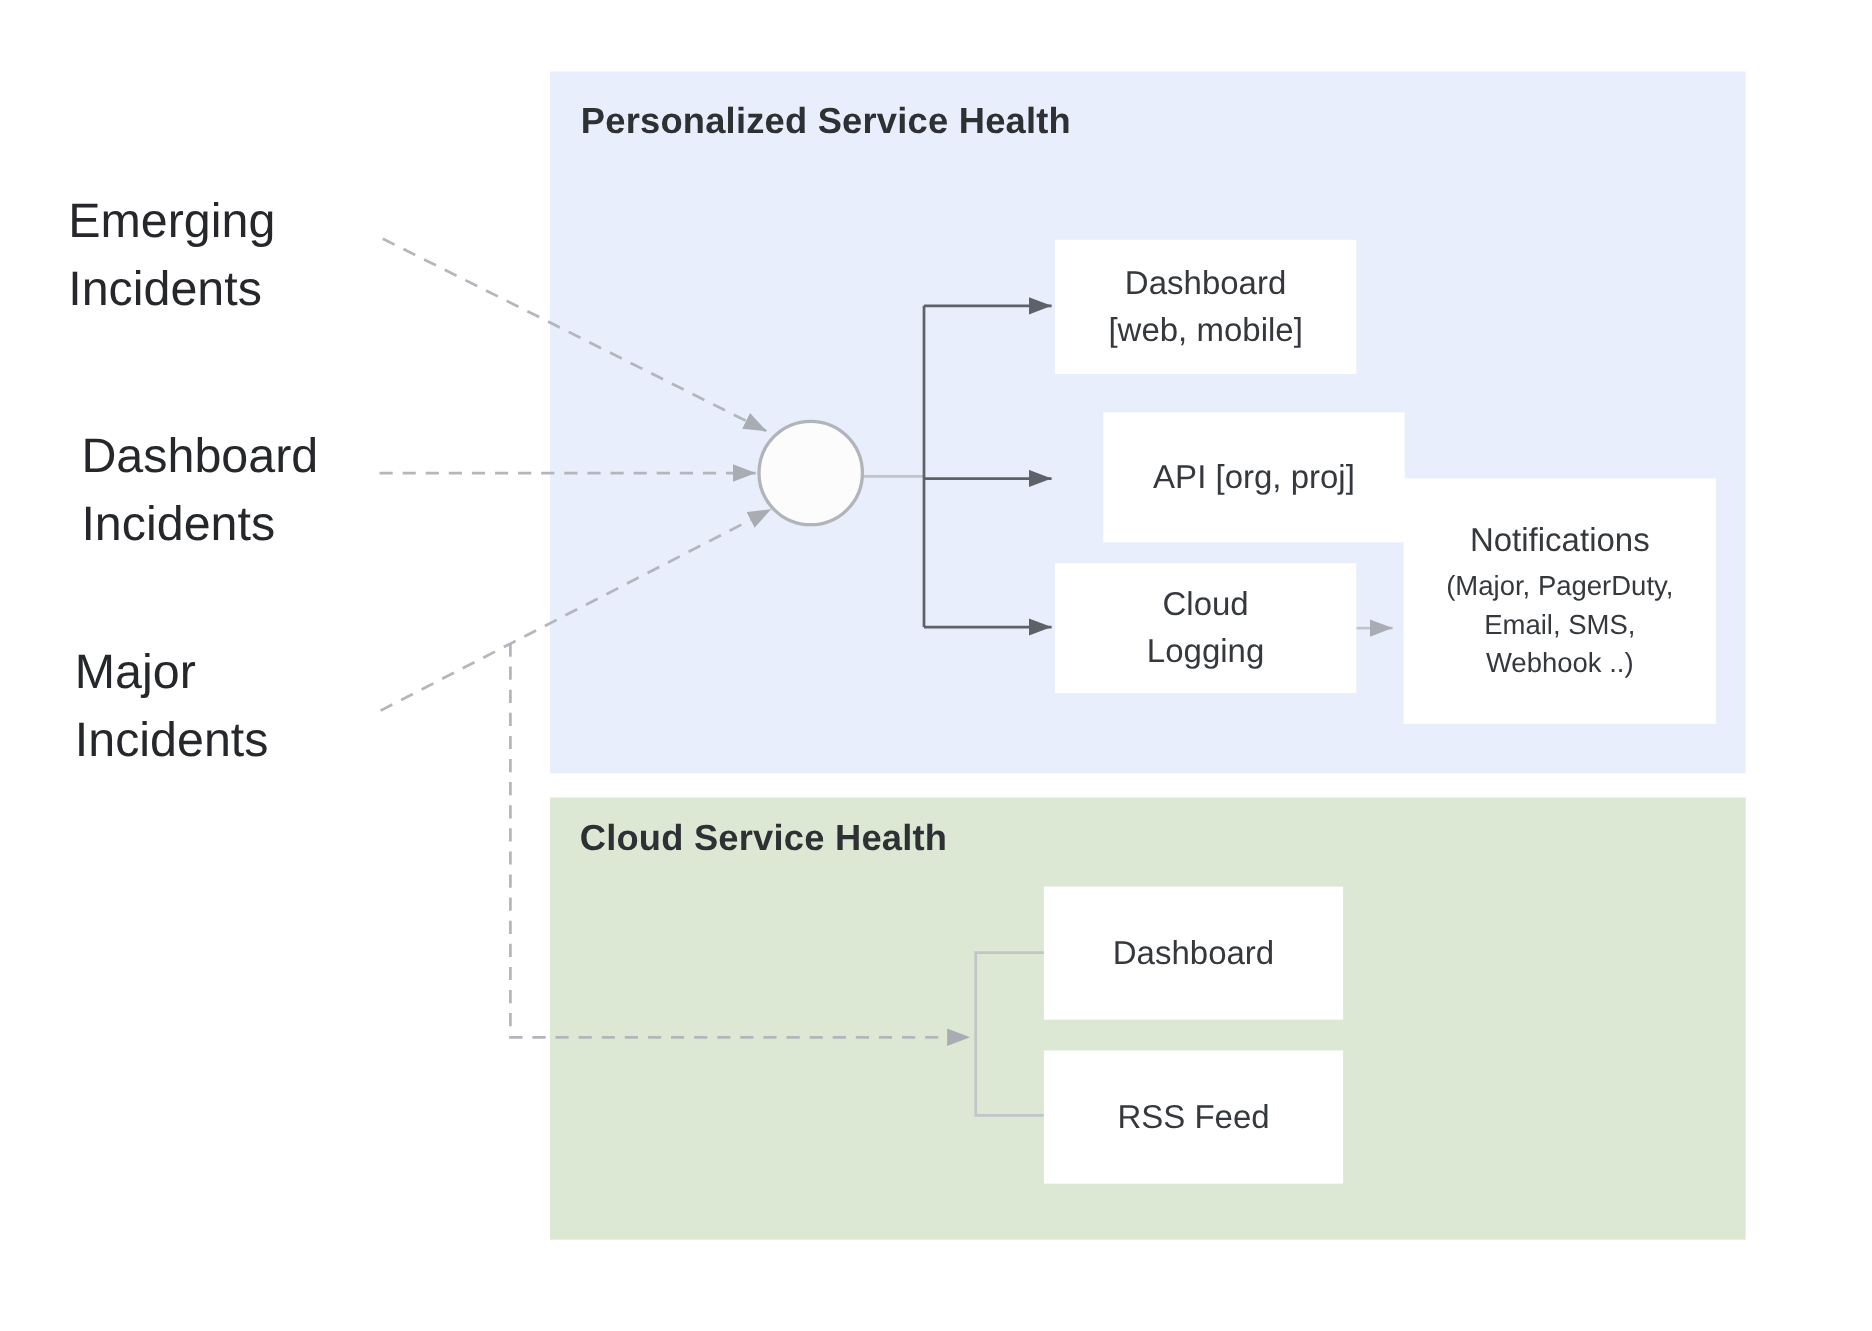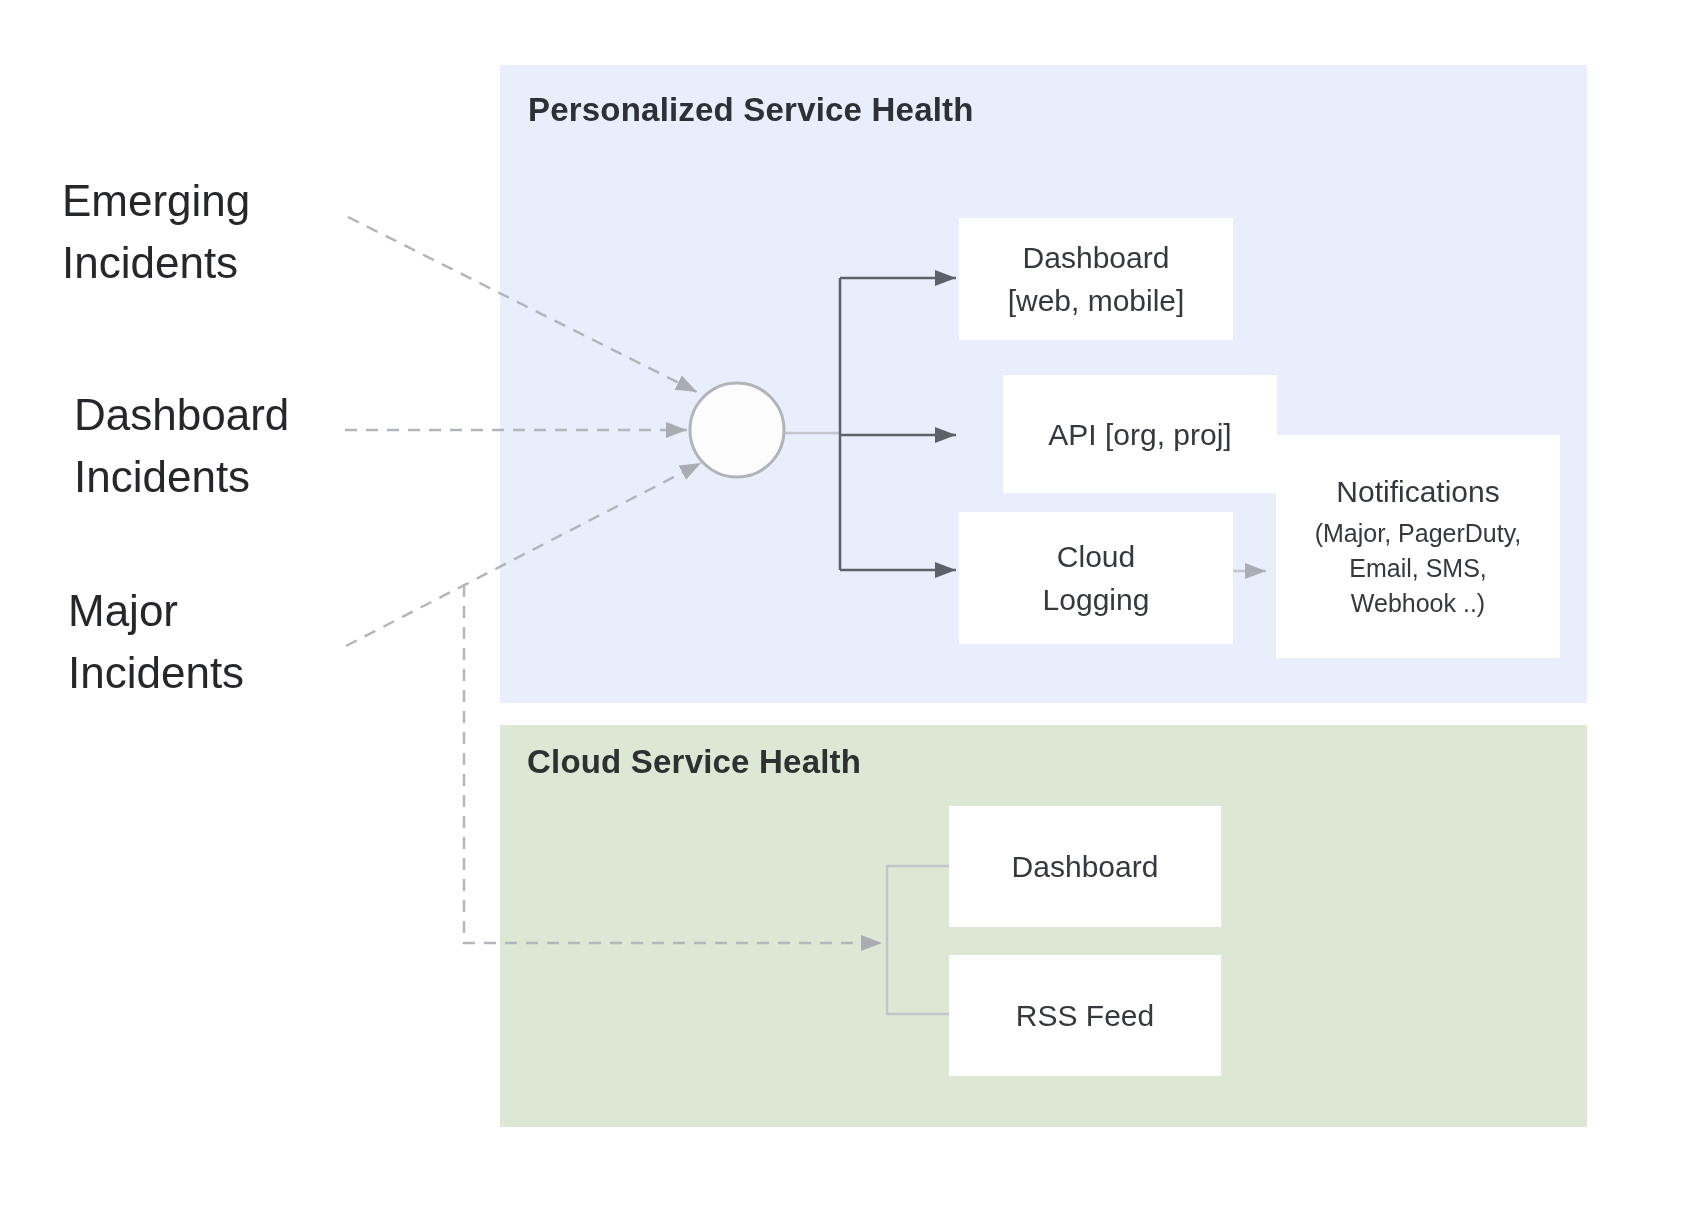--- a/index.html
+++ b/index.html
@@ -35,21 +35,21 @@
   .src-emerging{left:62px;top:170px;}
   .src-confirmed{left:74px;top:384px;}
   .src-major{left:68px;top:580px;}
   .node-box{
     position:absolute;background:#ffffff;display:flex;flex-direction:column;
     align-items:center;justify-content:center;text-align:center;
     font-size:30px;line-height:43px;color:var(--text-box);
   }
   .nb-dashboard{left:959px;top:218px;width:274px;height:122px;}
   .nb-api{left:1003px;top:375px;width:274px;height:118px;}
-  .nb-logging{left:959px;top:512px;width:274px;height:132px;}
+  .nb-logging{left:959px;top:512px;width:274px;height:118px;}
   .nb-notifications{left:1276px;top:435px;width:284px;height:223px;}
   .nb-g-dashboard{left:949px;top:806px;width:272px;height:121px;}
   .nb-g-rss{left:949px;top:955px;width:272px;height:121px;}
   .nb-sub{font-size:25px;line-height:35px;}
   .nb-main{line-height:40px;margin-bottom:4px;}
   .wires{position:absolute;left:0;top:0;width:1702px;height:1210px;pointer-events:none;}
   .wire-dashed{stroke:var(--line-light);stroke-width:2.5;fill:none;stroke-dasharray:12 9;}
   .wire-light{stroke:var(--bracket-light);stroke-width:2.5;fill:none;}
   .wire-dark{stroke:var(--line-dark);stroke-width:2.5;fill:none;}
   .block{display:block;}

